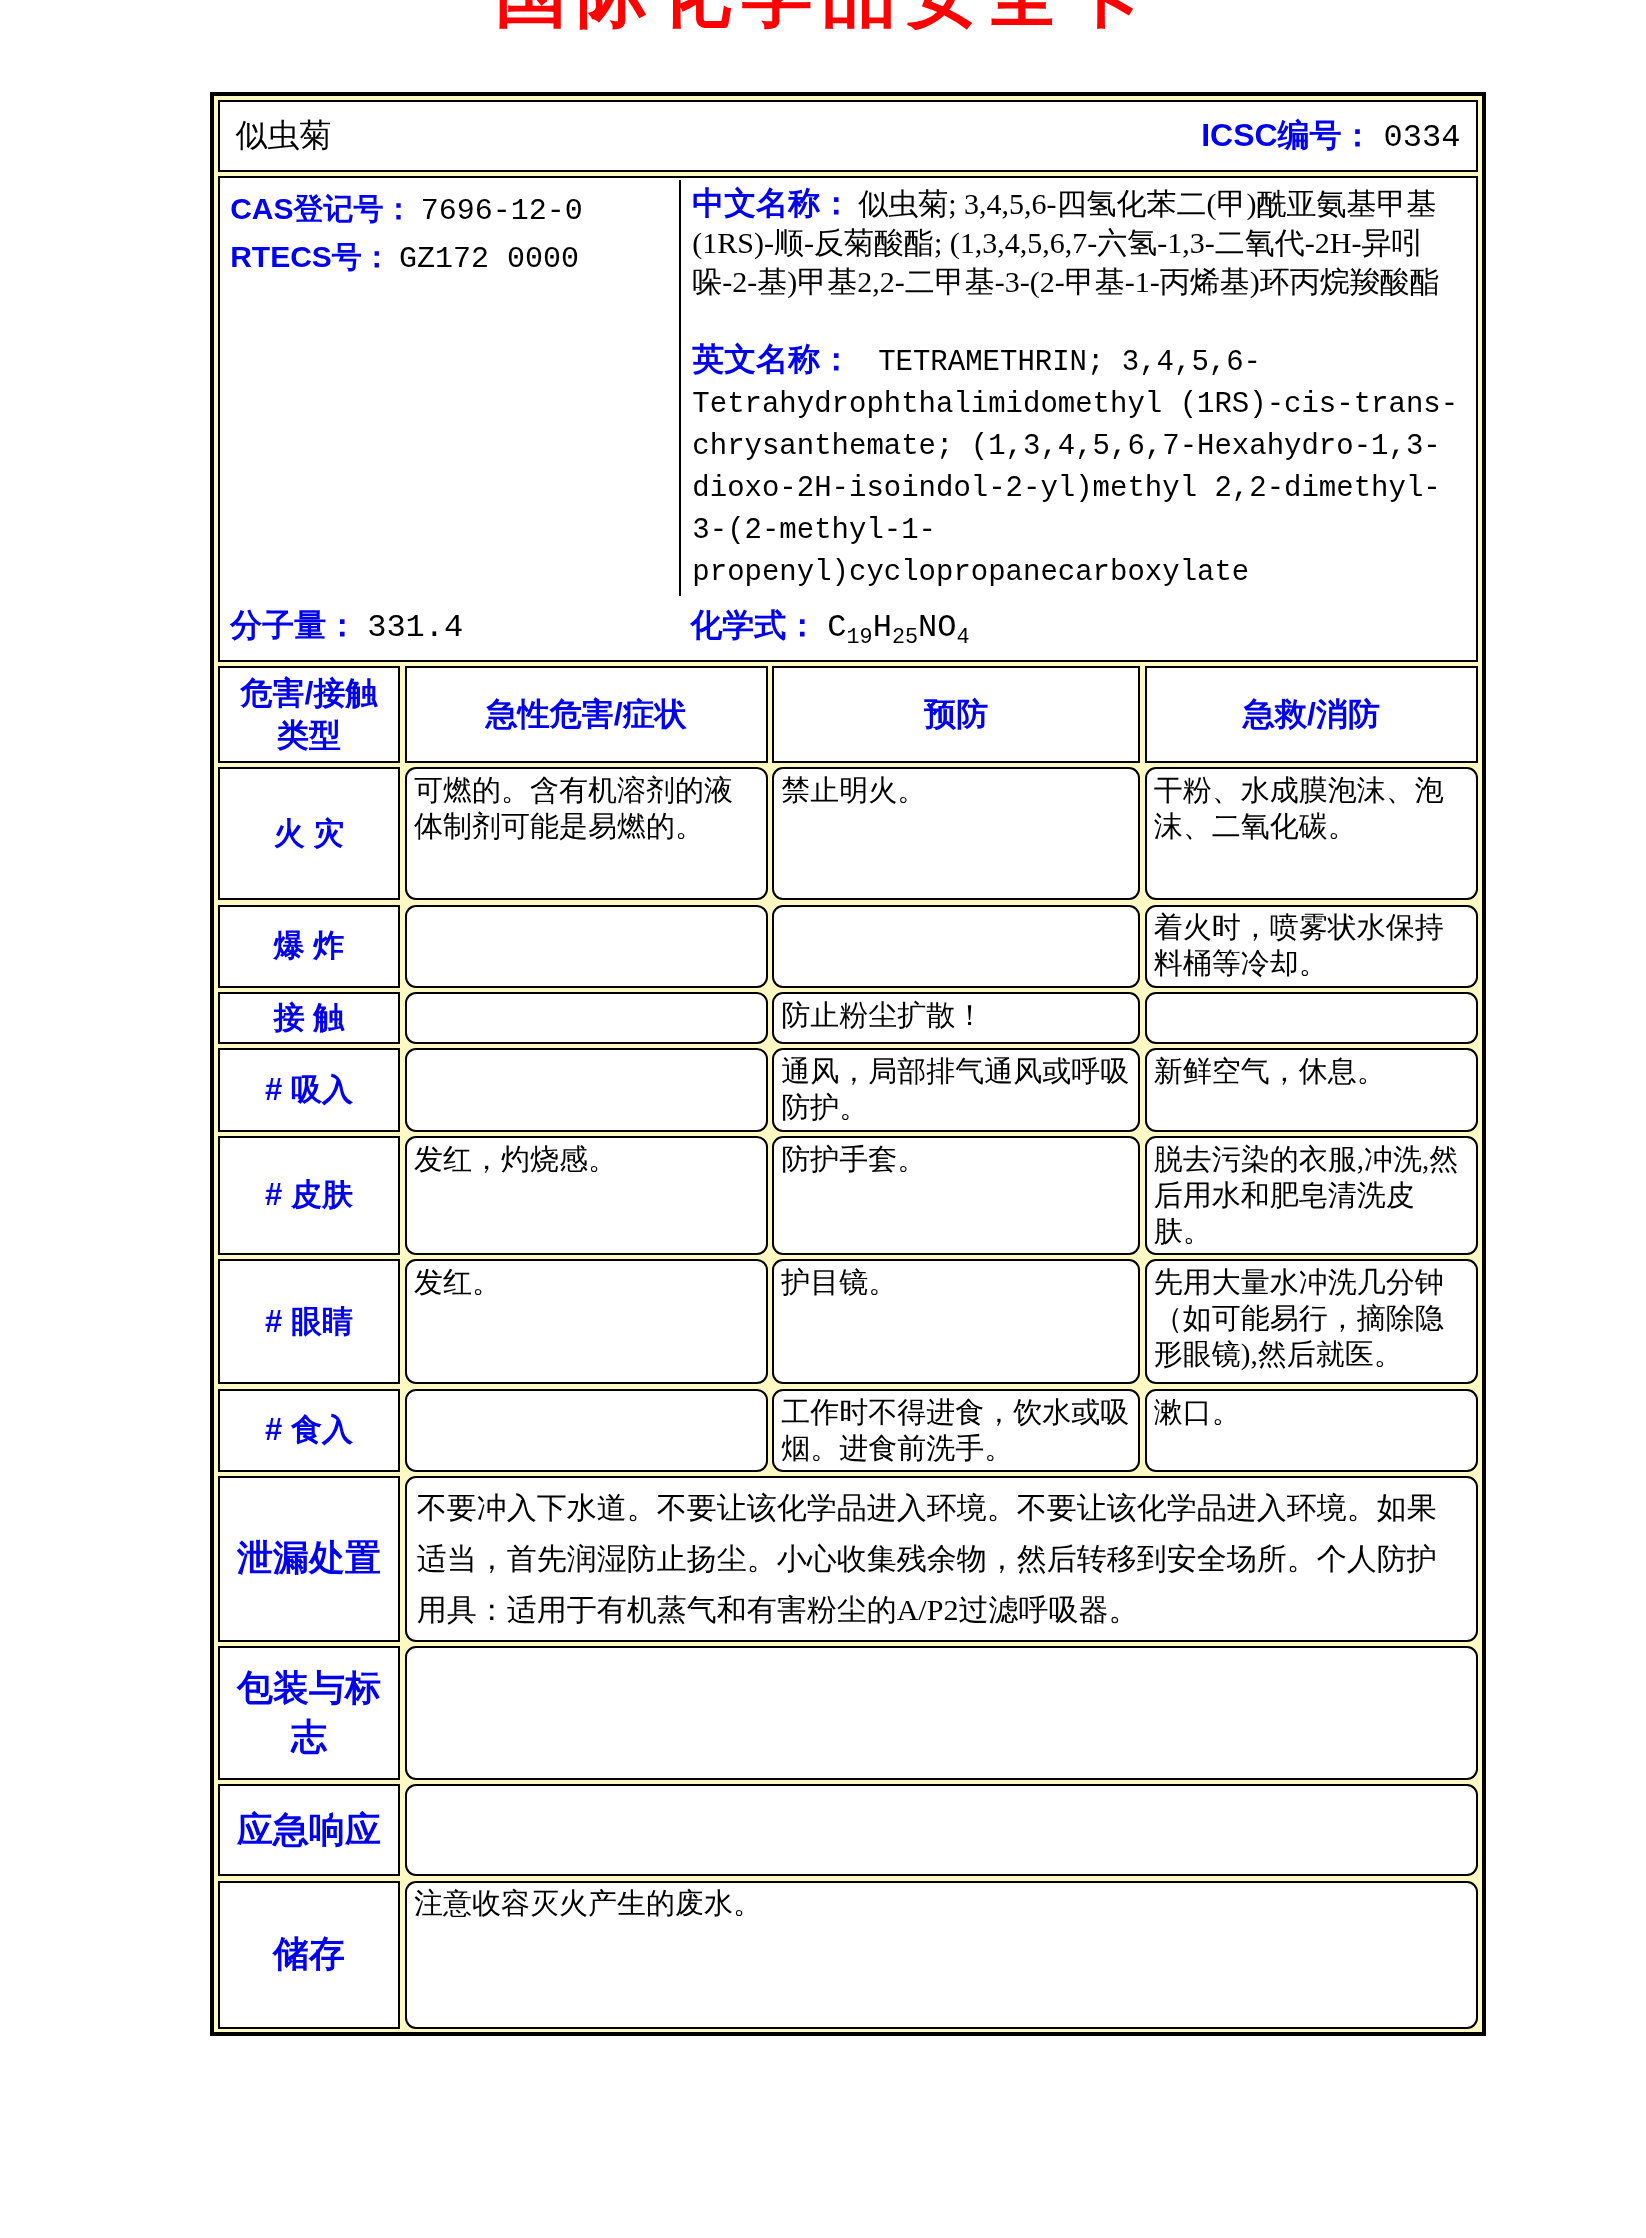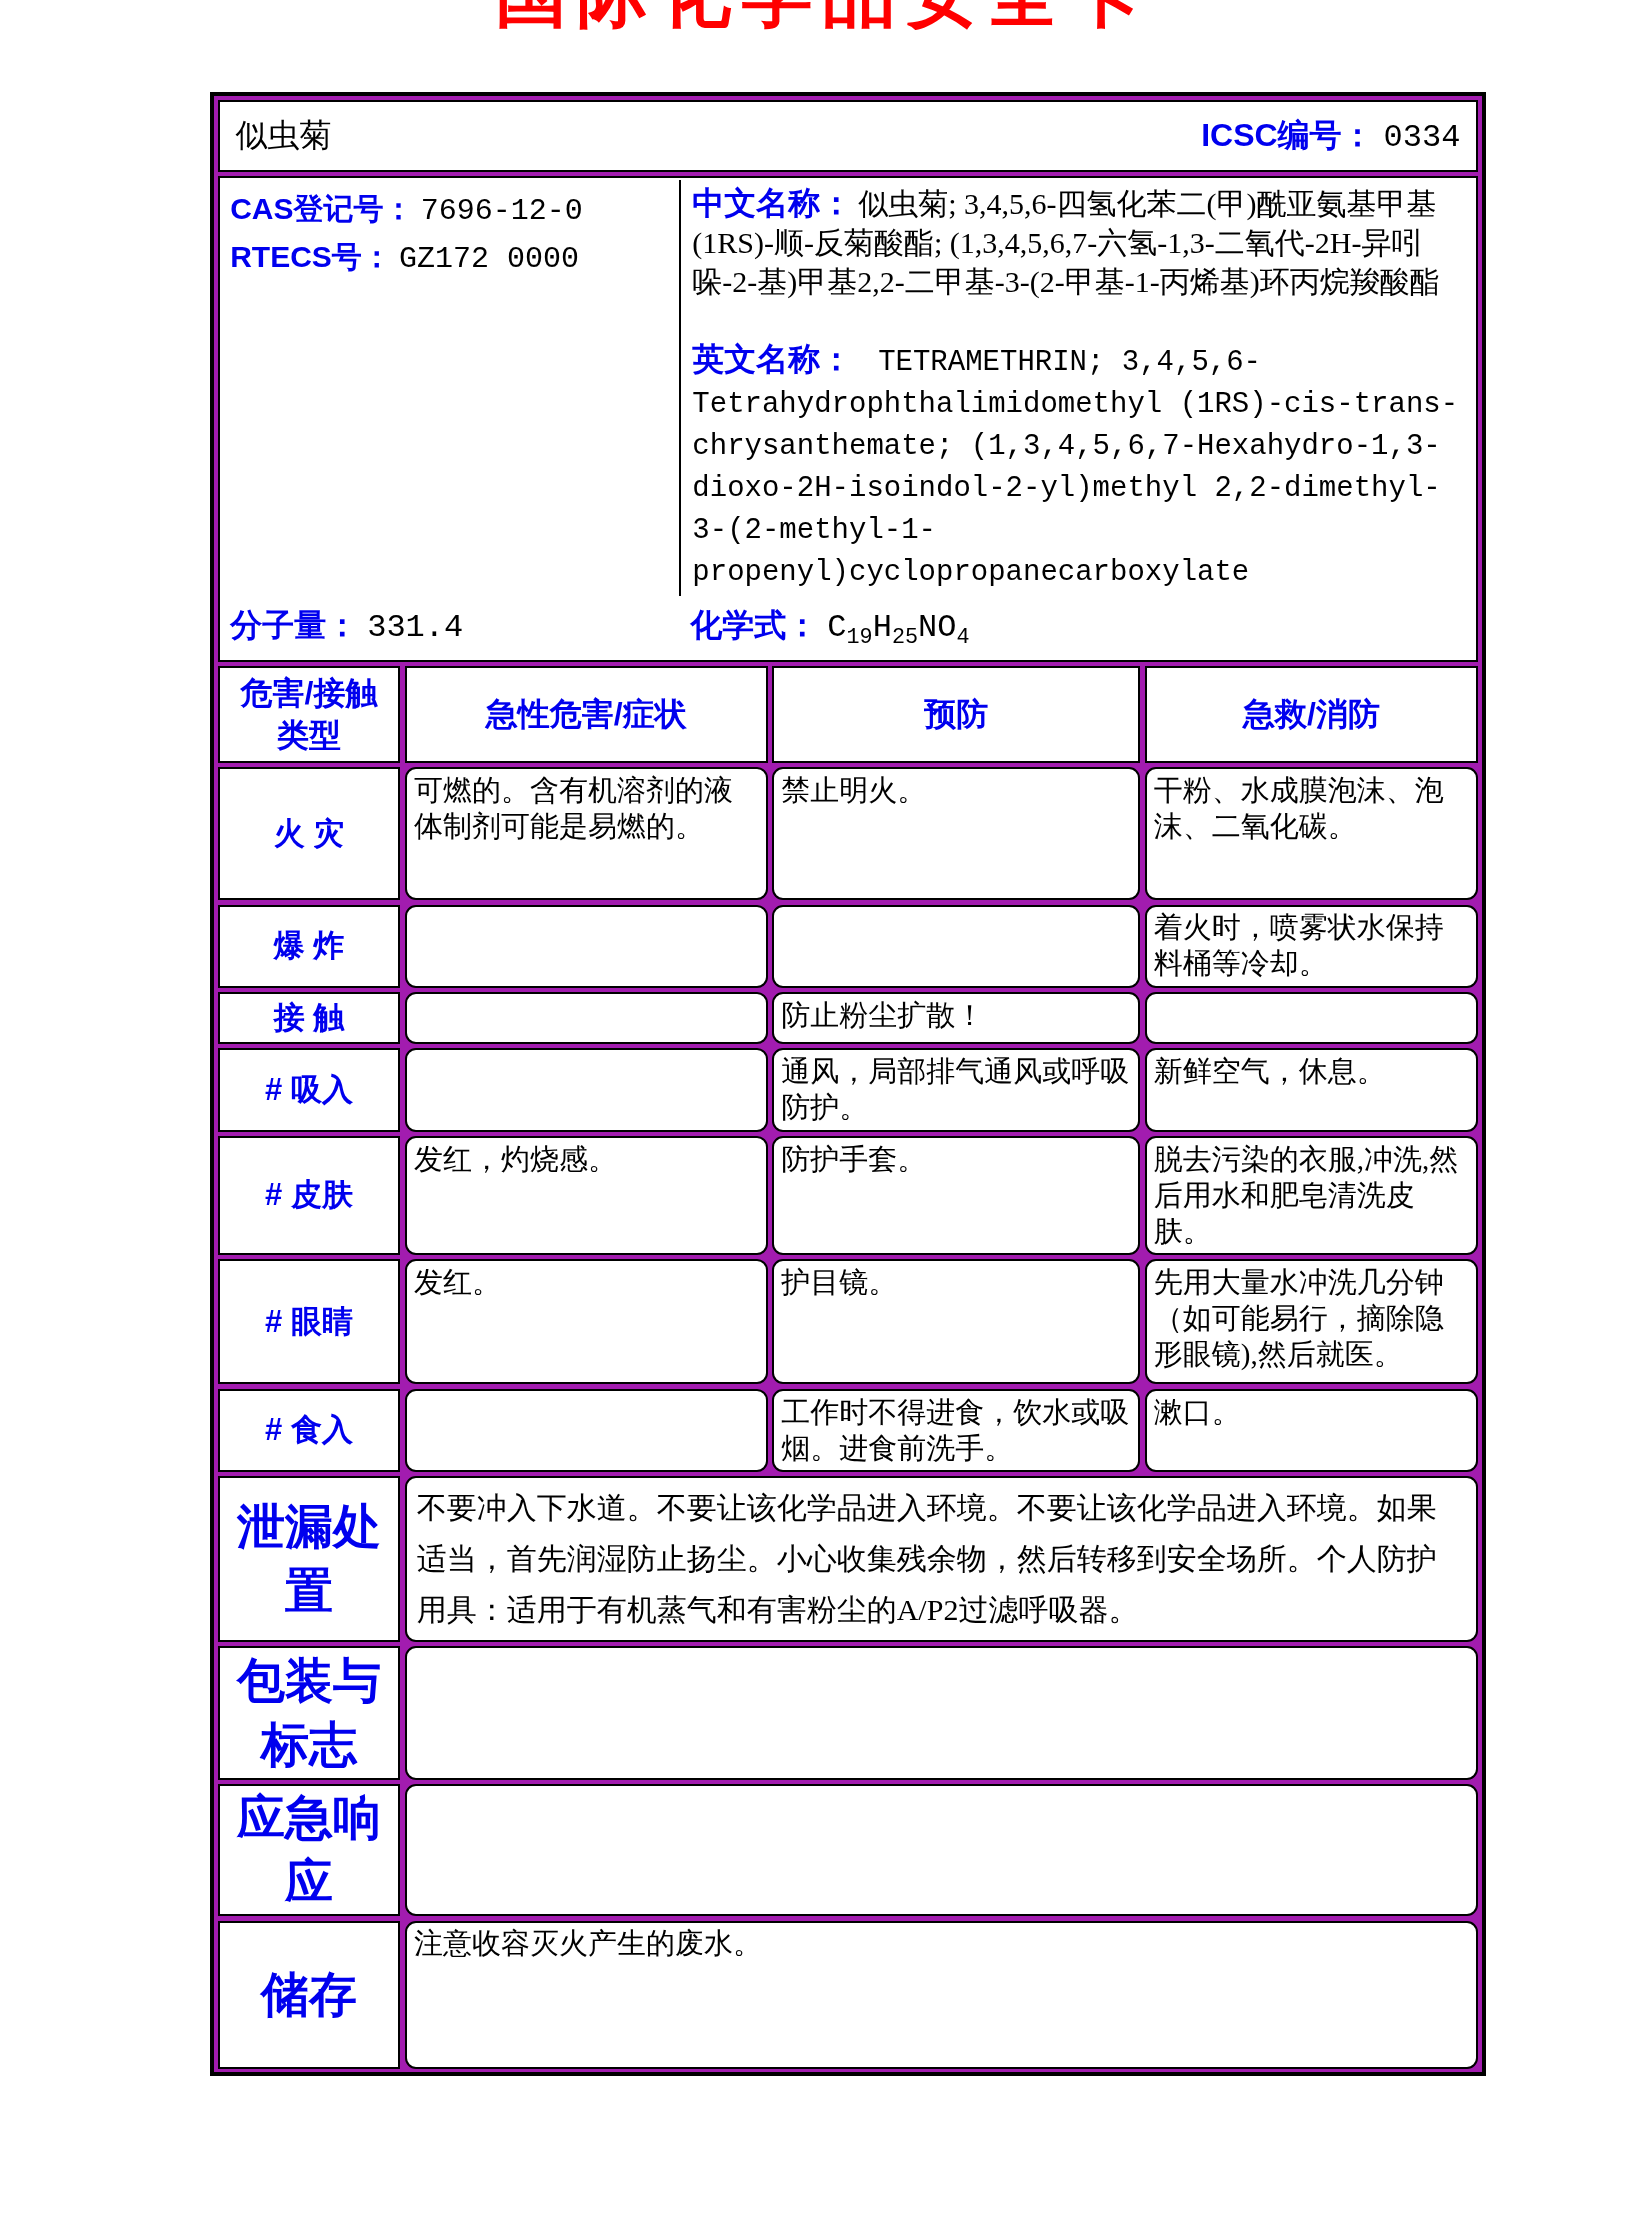--- a/index.html
+++ b/index.html
@@ -14,21 +14,21 @@
   }
   .page{position:relative;width:1646px;height:2239px;background:#fff;overflow:hidden;}
   .title{
     position:absolute;top:-42px;left:0;width:100%;text-align:center;
     font-family:"Liberation Sans","DejaVu Sans",sans-serif;font-weight:bold;
     font-size:72px;line-height:72px;letter-spacing:10px;color:var(--title-red);
     white-space:nowrap;
   }
   .card{
     position:absolute;left:210px;top:92px;width:1276px;
-    border:4.3px solid var(--ink);padding:3.6px;background:#a21caf;
+    border:4.3px solid var(--ink);padding:3.6px;background:#fef9c3;
     display:flex;flex-direction:column;gap:4.3px;box-sizing:border-box;
   }
   .row{display:flex;gap:4.3px;align-items:stretch;}
   .cell{border:2.9px solid var(--ink);box-sizing:border-box;background:#fff;flex:1 1 auto;min-width:0;}
   .lbl{
     font-family:"Liberation Sans","DejaVu Sans",sans-serif;font-weight:bold;
     color:var(--label-blue);
   }
   .mono{font-family:"Liberation Mono","DejaVu Sans Mono",monospace;margin-left:20px;}
   sub{font-size:68%;line-height:0;}
@@ -69,21 +69,21 @@
   .hdr{
     display:flex;align-items:center;justify-content:center;text-align:center;
     font-family:"Liberation Sans","DejaVu Sans",sans-serif;font-weight:bold;
     color:var(--label-blue);font-size:32px;line-height:42px;white-space:pre-line;
   }
   .typ{
     display:flex;align-items:center;justify-content:center;text-align:center;
     font-family:"Liberation Sans","DejaVu Sans",sans-serif;font-weight:bold;
     color:var(--label-blue);font-size:31px;
   }
-  .typ-big{font-size:48px;}
+  .typ-big{font-size:36px;}
   .txt{padding:2.9px 7.2px 4.3px 7.2px;font-size:29px;line-height:36px;border-radius:11px;}
   .spill{font-size:30px;line-height:51px;padding:4.3px 10px;}
 
   
   .r-hz{min-height:97px;}
   .r0{min-height:133px;}
   .r1{min-height:72px;}
   .r2{min-height:52px;}
   .r3{min-height:81px;}
   .r4{min-height:115px;}

